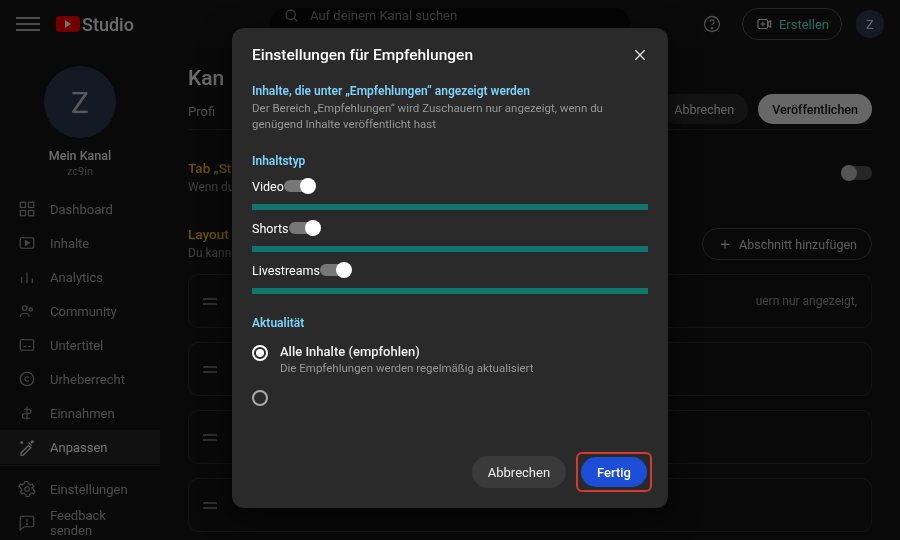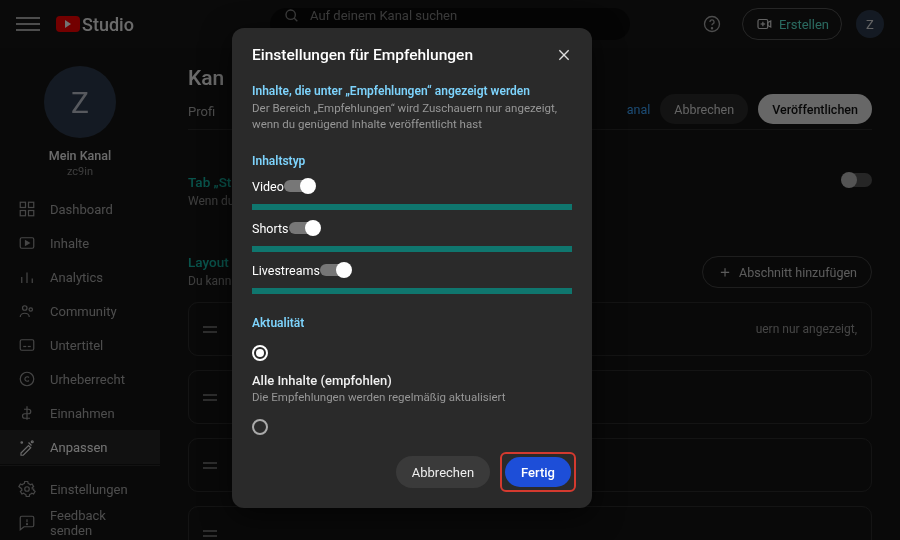--- a/index.html
+++ b/index.html
@@ -29,42 +29,42 @@
   .navitem.active{background:#262626;color:#fff;}
   .navitem .nicon{width:18px;height:18px;display:flex;align-items:center;justify-content:center;opacity:.9;}
   .sidebar-bottom{margin-top:auto; border-top:1px solid #2b2b2b; padding-top:6px;}
   
   .main{flex:1; padding:18px 28px; position:relative; color:#ddd; overflow:hidden;}
   .page-title{font-size:21px;font-weight:500;color:#eee;}
   .tabrow{display:flex; gap:26px; font-size:13px; margin-top:14px; color:#aaa; border-bottom:1px solid #2b2b2b; padding-bottom:10px;}
   .topactions{position:absolute; right:28px; top:46px; display:flex; gap:10px; align-items:center;}
   .btn-ghost{height:30px;padding:0 14px;border-radius:16px;background:#2b2b2b;color:#ddd;font-size:12.5px;display:flex;align-items:center;cursor:pointer;}
   .btn-primary{height:30px;padding:0 14px;border-radius:16px;background:#e5e5e5;color:#111;font-size:12.5px;font-weight:500;display:flex;align-items:center;cursor:pointer;}
-  .section-title{font-size:13.5px;font-weight:500;margin-top:22px;color:#14b8a6;}
+  .section-title{font-size:13.5px;font-weight:500;margin-top:8px;color:#eab308;}
   .section-sub{font-size:12px;color:#8a8a8a;margin-top:4px;}
   .toggle{width:30px;height:14px;border-radius:8px;background:#555;position:relative;}
   .toggle::after{content:"";width:16px;height:16px;border-radius:50%;background:#bbb;position:absolute;top:-1px;left:-1px;}
   .tab-row2{display:flex;justify-content:space-between;align-items:center;margin-top:22px;}
   .add-section{height:32px;border:1px solid #444;border-radius:16px;display:flex;align-items:center;gap:6px;padding:0 14px;color:#ccc;font-size:12.5px;cursor:pointer;}
   .card{margin-top:14px;border:1px solid #2d2d2d;border-radius:10px;height:54px;display:flex;align-items:center;padding:0 14px;color:#999;font-size:12px;gap:14px;}
   .drag{display:flex;flex-direction:column;gap:3px;}
   .drag span{display:block;width:14px;height:2px;background:#666;}
   
   .scrim{position:absolute;inset:0;background:rgba(0,0,0,.55);}
-  .dialog{position:absolute;left:232px;top:28px;width:360px;height:480px;background:#2a2a2a;border-radius:12px;box-shadow:0 8px 30px rgba(0,0,0,.6);display:flex;flex-direction:column;padding:18px 0px 14px 0;}
+  .dialog{position:absolute;left:232px;top:28px;width:436px;height:480px;background:#2a2a2a;border-radius:12px;box-shadow:0 8px 30px rgba(0,0,0,.6);display:flex;flex-direction:column;padding:18px 0px 14px 0;}
   .dlg-header{display:flex;justify-content:space-between;align-items:center;font-size:15.5px;font-weight:500;padding:0 20px;}
   .close-x{cursor:pointer;color:#ccc;font-size:16px;}
   .dlg-body{flex:1;overflow:auto;padding:4px 20px 0 20px; font-size:12.5px;}
   .dlg-body h4{font-size:12px;font-weight:600;margin-top:16px;color:#7dd3fc;}
   .dlg-body .desc{font-size:11.5px;color:#979797;margin-top:3px;line-height:1.35;}
   .opt-row{display:flex;justify-content:flex-start;align-items:center;height:42px;border-bottom:6px solid #0f766e;}
   .opt-row:last-of-type{border-bottom:none;}
   .switch{width:30px;height:12px;border-radius:8px;background:#777;position:relative;cursor:pointer;}
   .switch.on::after{content:"";width:16px;height:16px;border-radius:50%;background:#fff;position:absolute;top:-2px;right:-2px;}
-  .radio-row{display:flex;gap:12px;align-items:flex-start;margin-top:14px;cursor:pointer;flex-direction:column;}
+  .radio-row{display:flex;gap:12px;align-items:flex-start;margin-top:14px;cursor:pointer;}
   .radio{width:16px;height:16px;border-radius:50%;border:2px solid #aaa;display:flex;align-items:center;justify-content:center;margin-top:1px;}
   .radio.checked{border-color:#fff;}
   .radio.checked::after{content:"";width:8px;height:8px;border-radius:50%;background:#fff;}
   .radio-label{font-size:13px;font-weight:500;color:#f0f0f0;}
   .radio-sub{font-size:11.5px;color:#979797;margin-top:2px;}
   .dlg-footer{display:flex;justify-content:flex-end;gap:10px;padding:10px 16px 2px;align-items:center;}
   .btn-cancel{height:32px;padding:0 16px;border-radius:18px;background:#3a3a3a;color:#eee;font-size:13px;display:flex;align-items:center;cursor:pointer;}
   .btn-done-wrap{border:2.5px solid #d43a2f;border-radius:6px;padding:3px;}
   .btn-done{height:30px;padding:0 16px;border-radius:18px;background:#1d4ed8;color:#fff;font-size:13px;font-weight:500;display:flex;align-items:center;cursor:pointer;}
   svg{display:block;}

